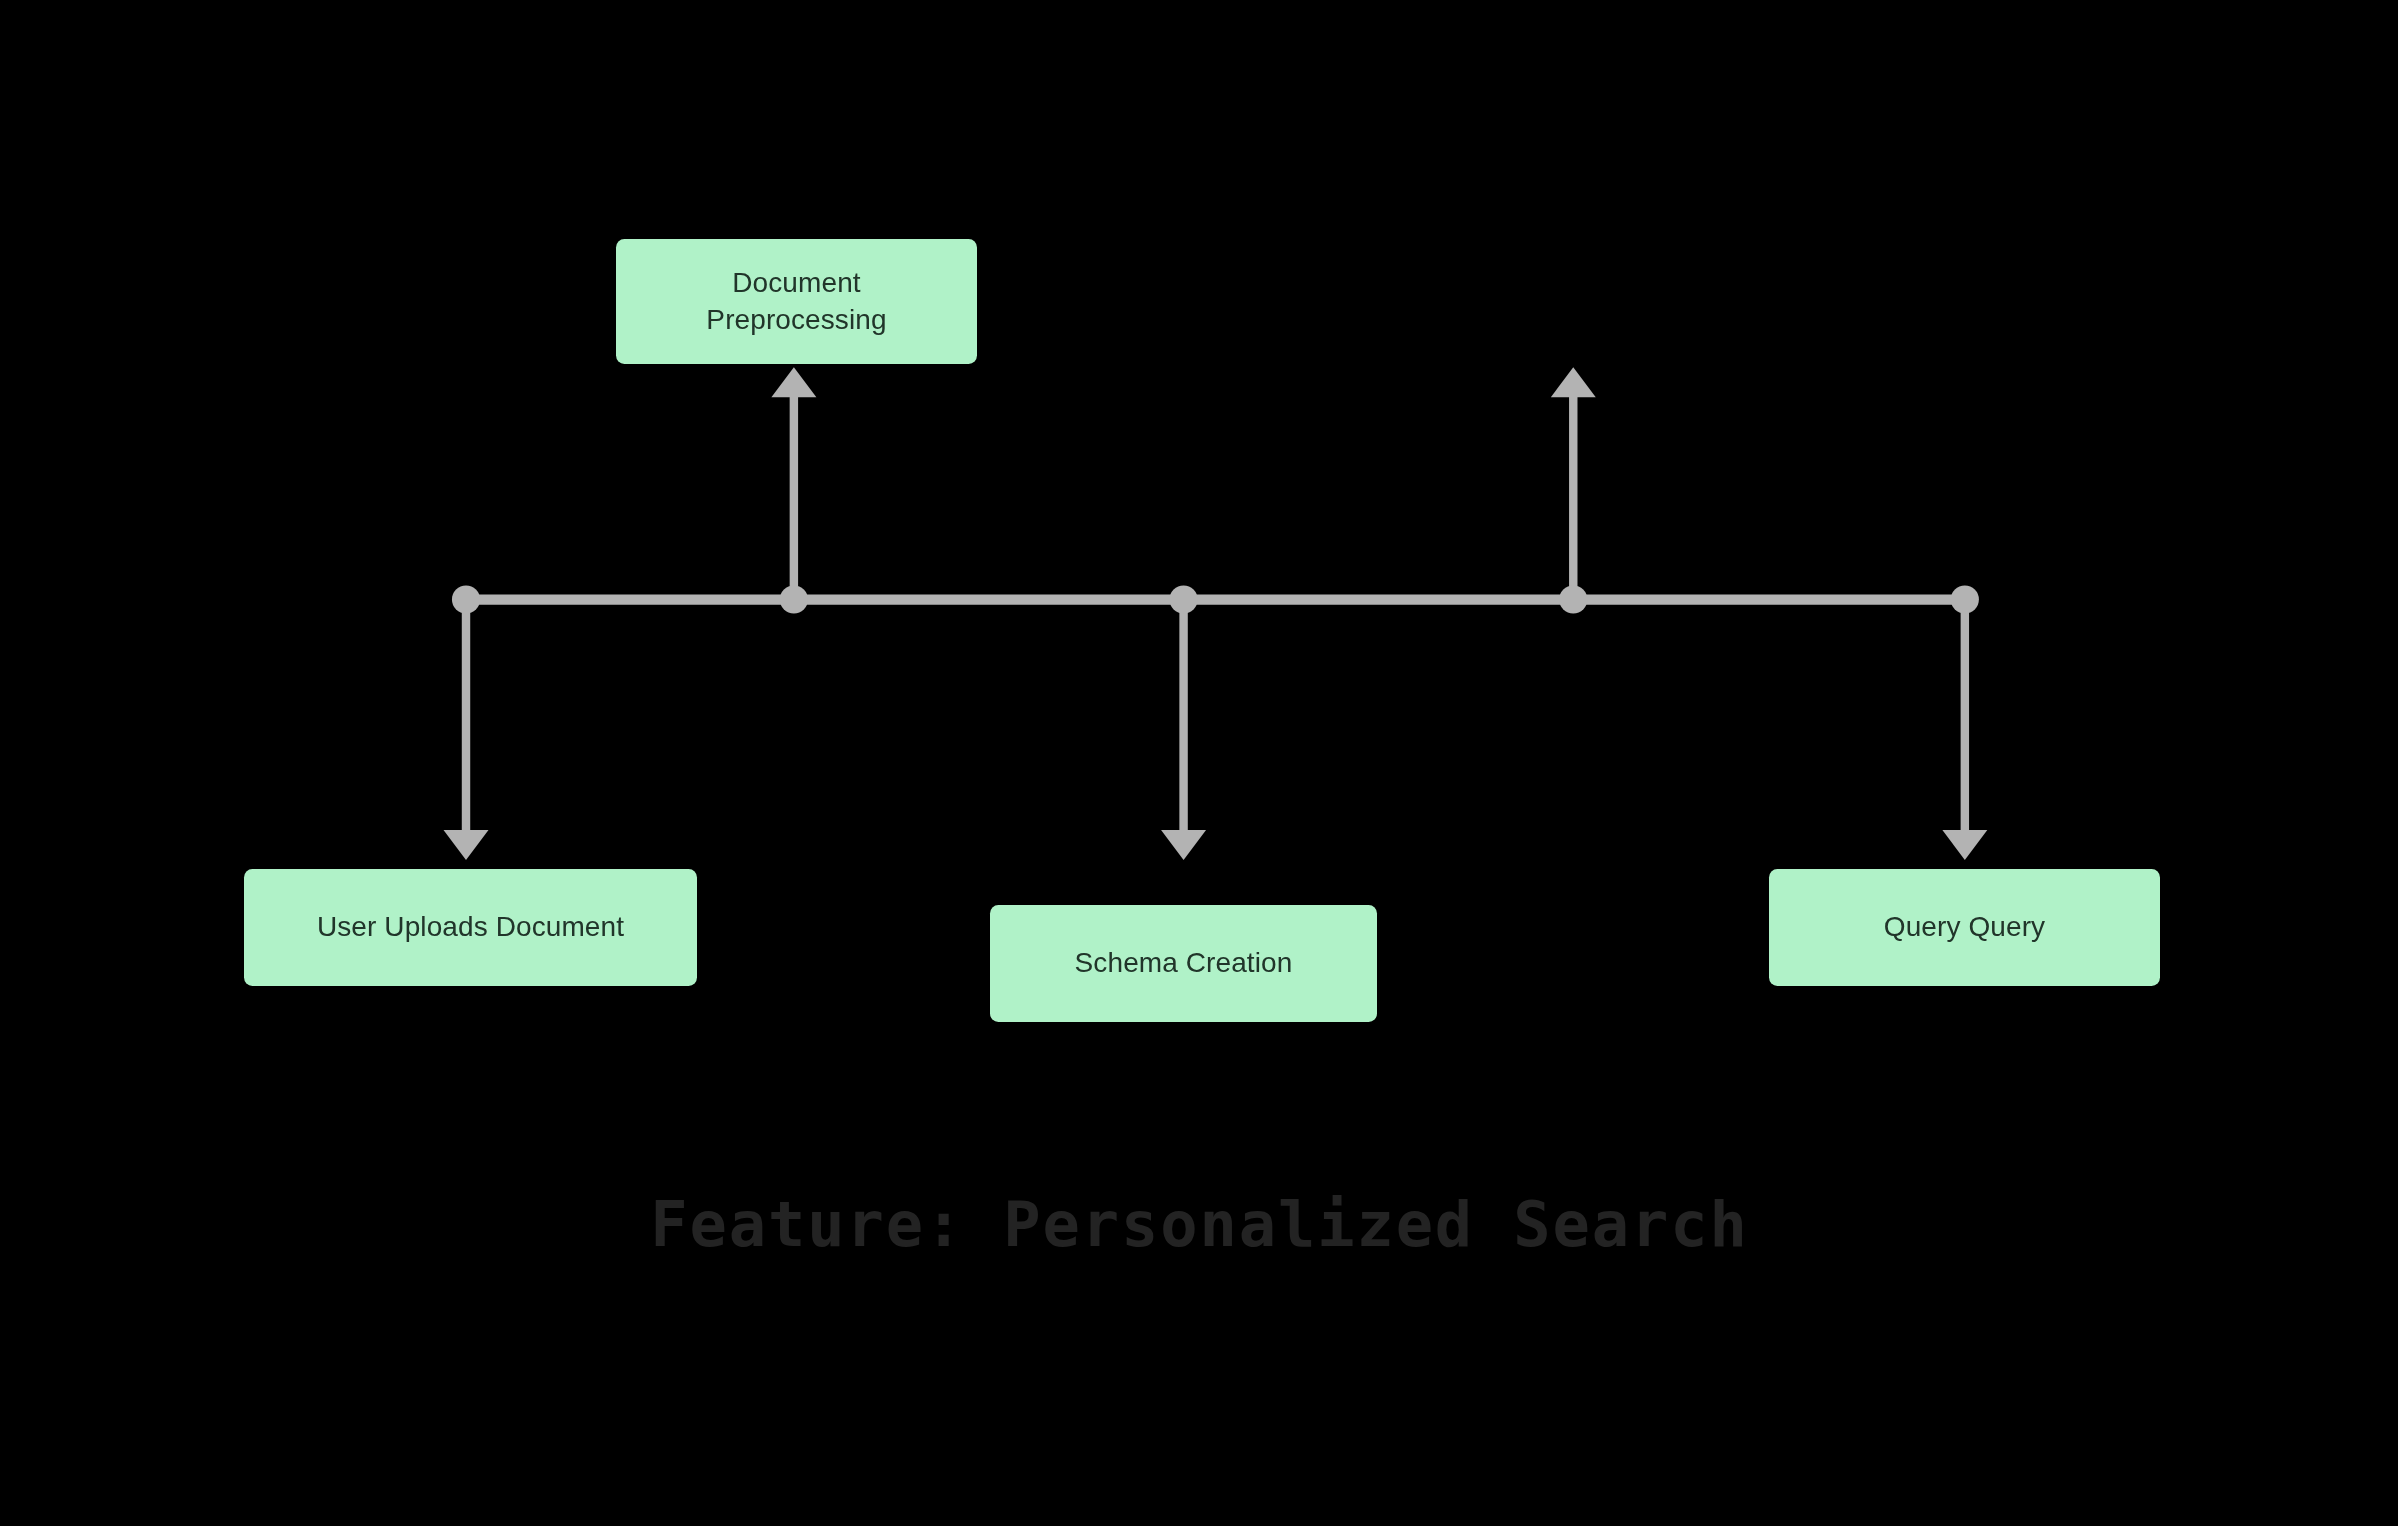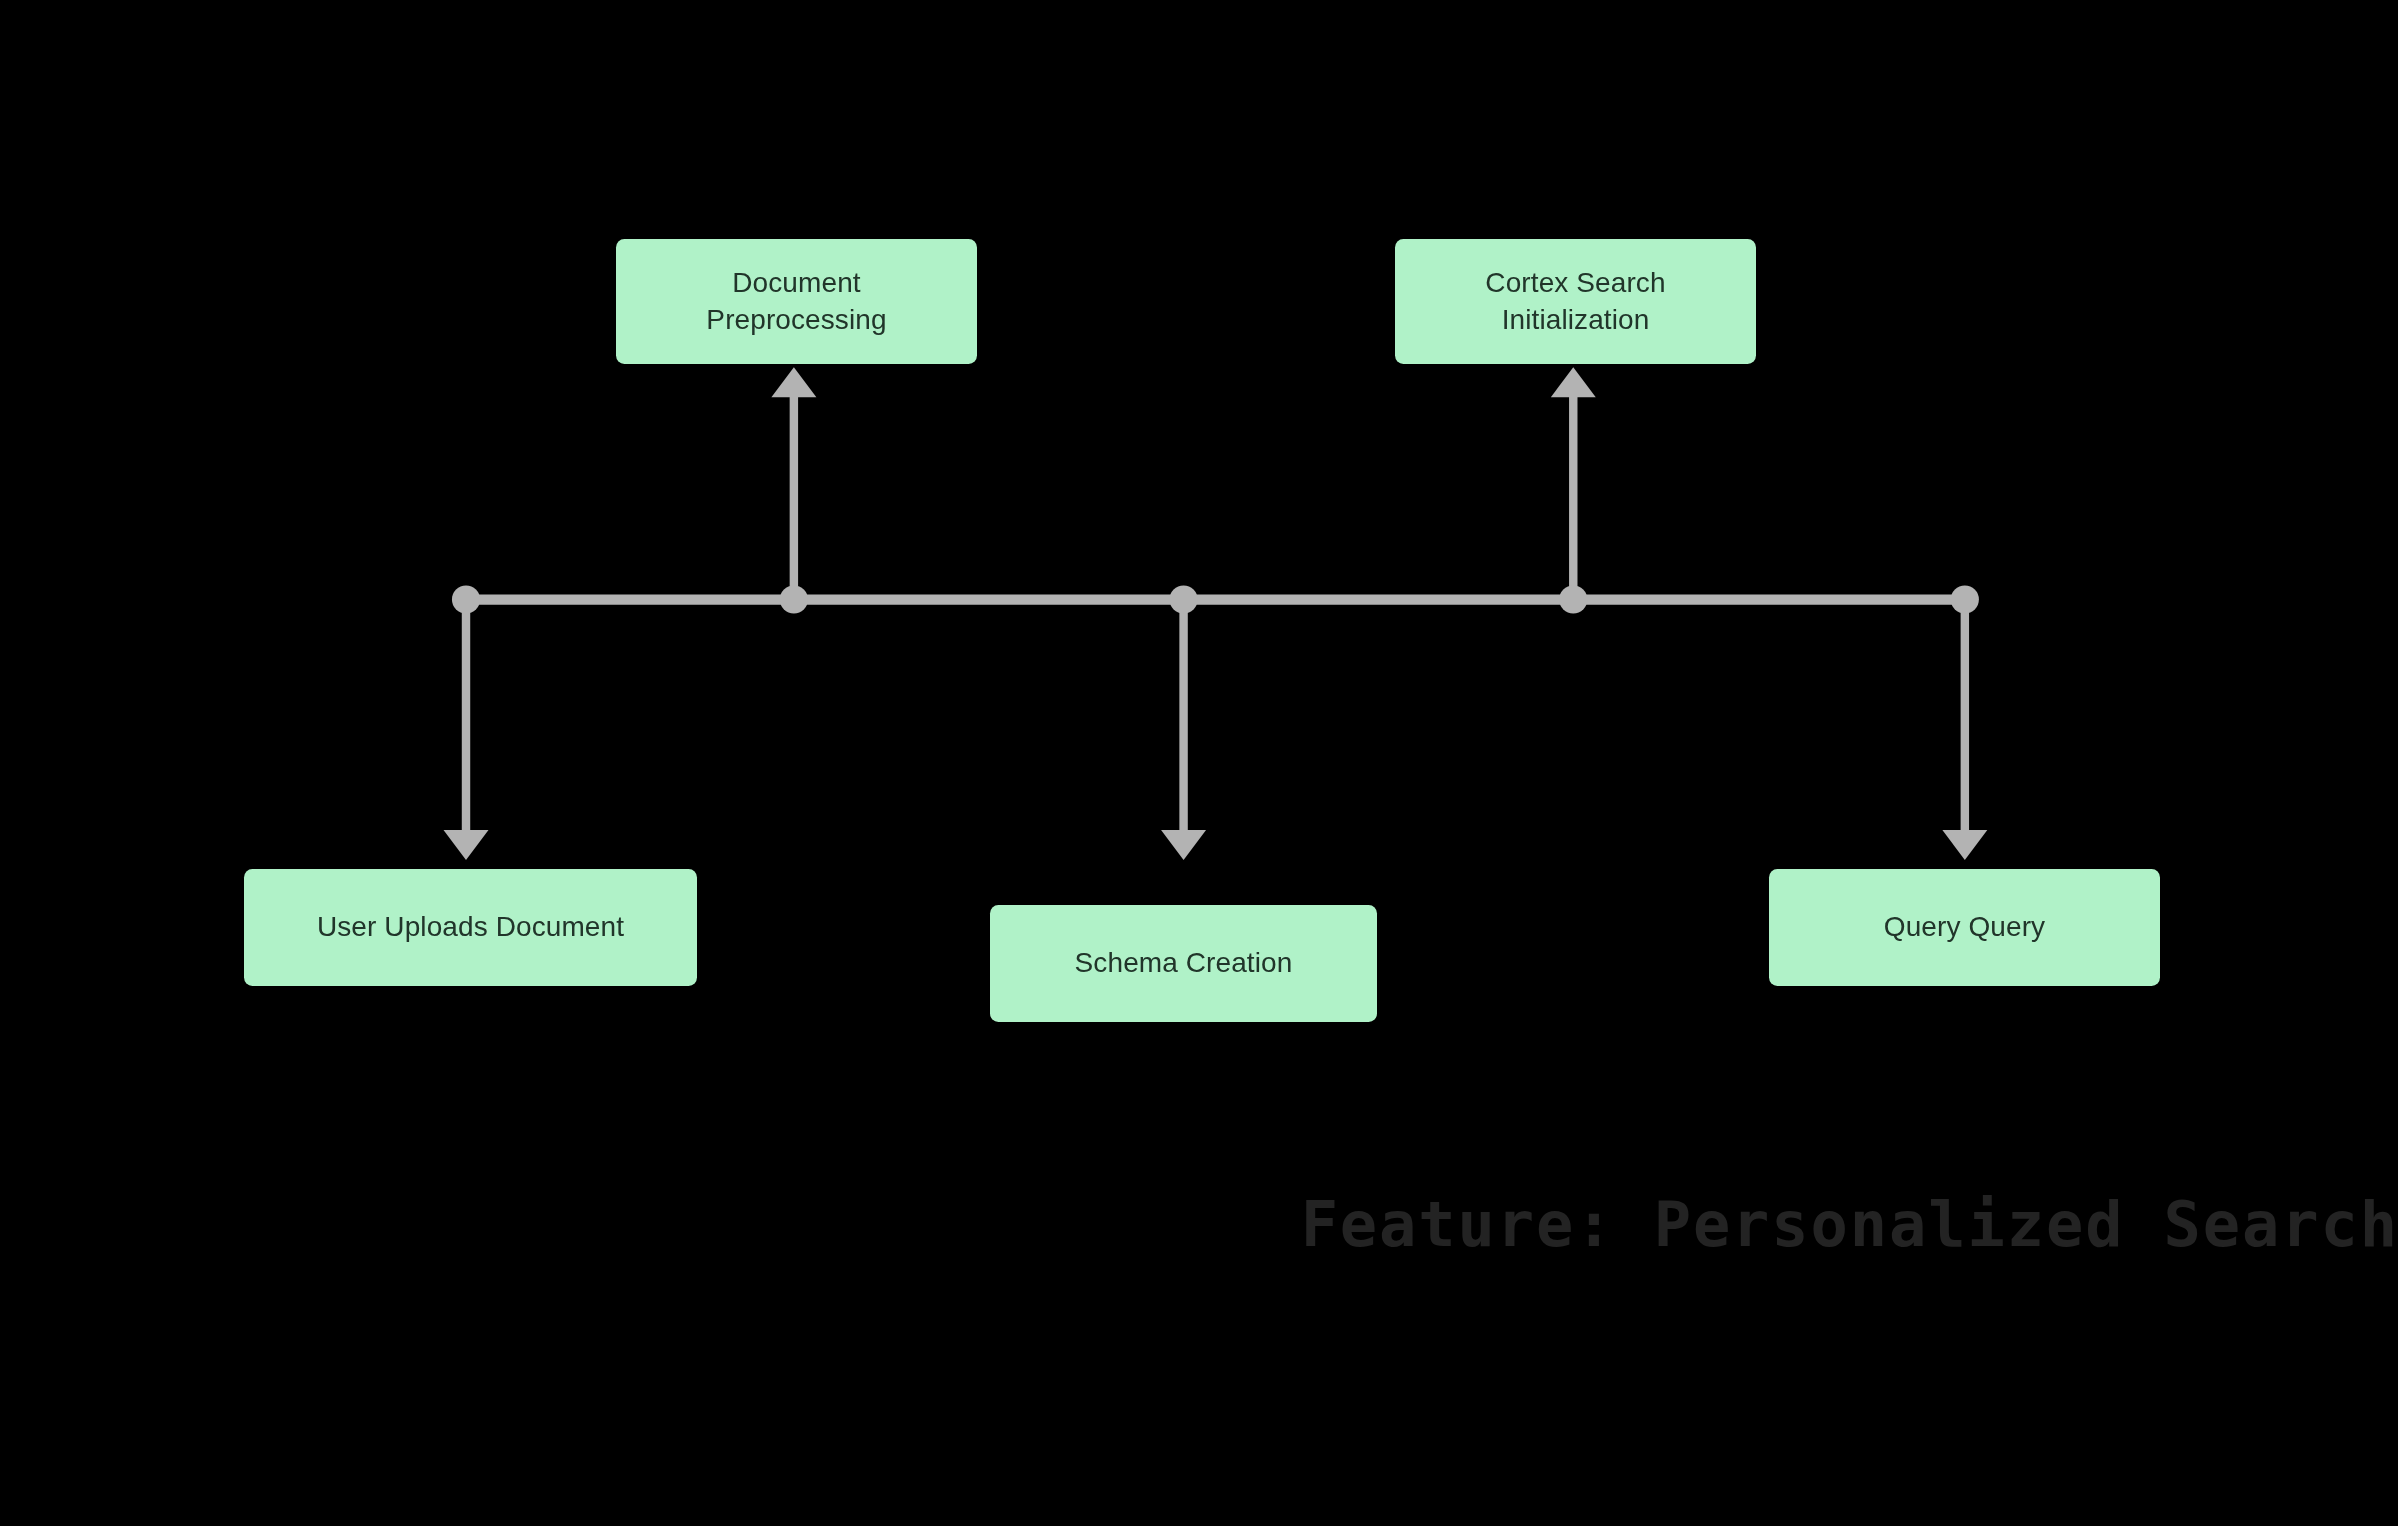--- a/index.html
+++ b/index.html
@@ -53,21 +53,21 @@
     white-space: pre-line;
     user-select: none;
   }
 
   
   #figure-title {
     position: absolute;
     left: 0;
     top: 1188px;
     width: 2399px;
-    text-align: right;
+    text-align: center;
     color: #232323;
     font-family: "DejaVu Sans Mono", "Liberation Mono", monospace;
     font-size: 62px;
     font-weight: 700;
     letter-spacing: 1.9px;
     white-space: pre;
     user-select: none;
   }
 </style>
 </head>
@@ -95,22 +95,20 @@
     <circle cx="497" cy="640" r="15" fill="#B3B3B3"></circle>
     <circle cx="847" cy="640" r="15" fill="#B3B3B3"></circle>
     <circle cx="1263" cy="640" r="15" fill="#B3B3B3"></circle>
     <circle cx="1679" cy="640" r="15" fill="#B3B3B3"></circle>
     <circle cx="2097" cy="640" r="15" fill="#B3B3B3"></circle>
   </svg>
 
   <div class="node-box" style="left:616px;  top:239px;  width:361px; height:125px;">Document
 Preprocessing</div>
 
-  <div class="node-box" style="left:1395px; top:239px;  width:361px; height:125px;">Cortex Search
-Initialization</div>
 
   <div class="node-box" style="left:244px;  top:869px;  width:453px; height:117px;">User Uploads Document</div>
 
   <div class="node-box" style="left:990px; top:869px;  width:387px; height:117px;margin-top:36px;">Schema Creation</div>
 
   <div class="node-box" style="left:1769px; top:869px;  width:391px; height:117px;">Query Query</div>
 
   <div id="figure-title">Feature: Personalized Search</div>
 
 </div>

